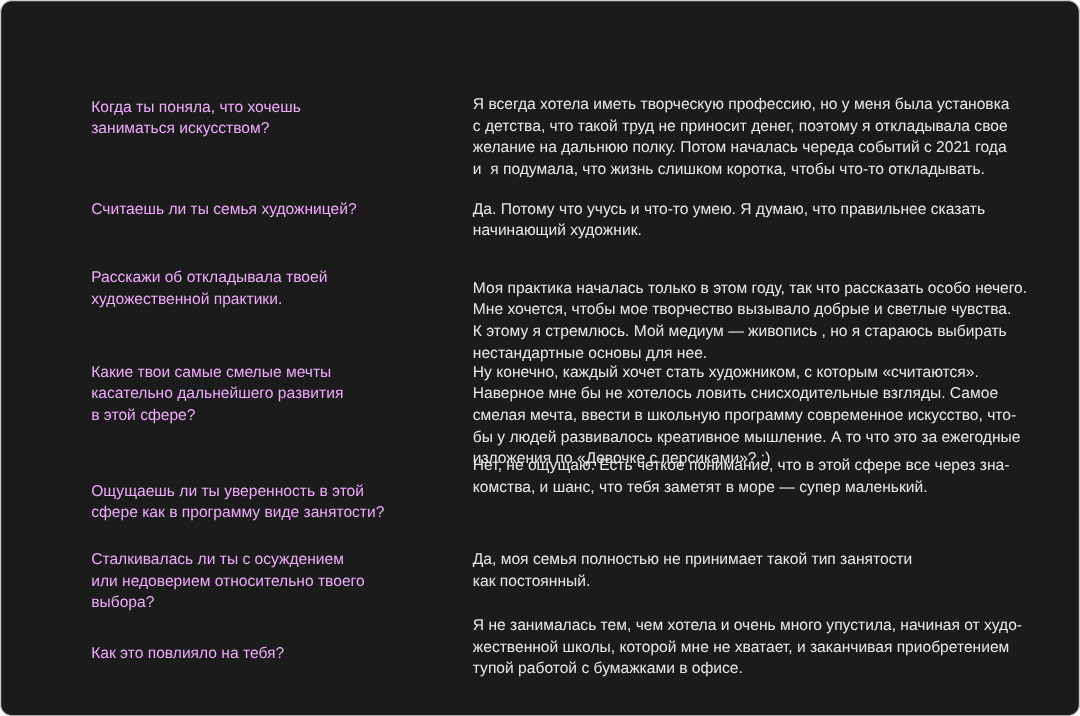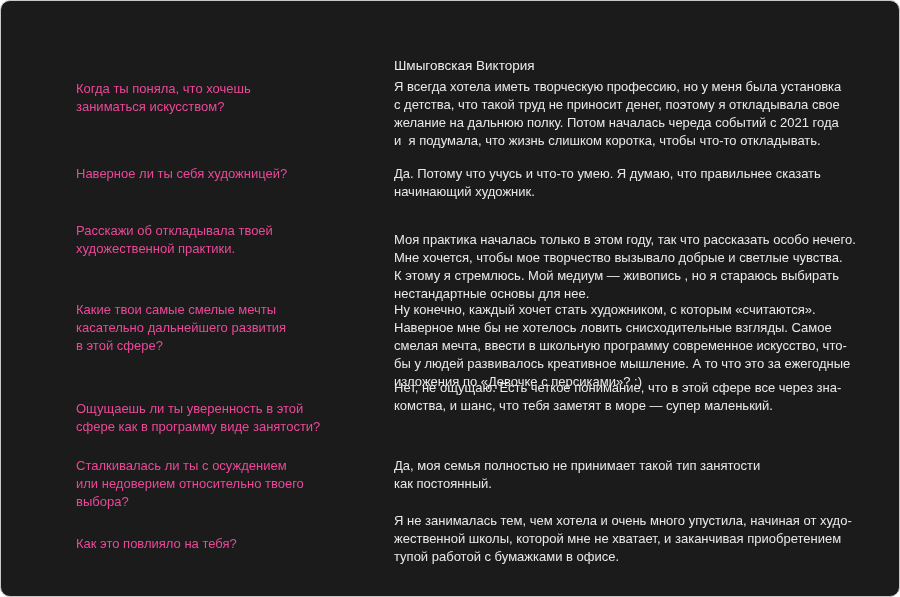--- a/index.html
+++ b/index.html
@@ -27,55 +27,54 @@
     line-height: 18px;
     white-space: pre-wrap;
   }
   .header .name { display: block; }
   .header .age  { display: block; }
   .qa-row { position: absolute; left: 0; top: 0; width: 100%; }
   .question {
     position: absolute;
     left: 75px;
     width: 305px;
-    color: #ec4899;
+    color: #f0abfc;
     font-size: 13px;
     line-height: 18px;
     white-space: pre-wrap;
   }
   .answer {
     position: absolute;
     left: 393px;
     width: 478px;
     color: #e9e9e9;
     font-size: 13px;
     line-height: 18px;
     white-space: pre-wrap;
   }
 </style>
 </head>
 <body>
 
 <div class="page">
 
   <div class="header">
-    <span class="name">Шмыговская Виктория</span>
   </div>
 
   <div class="qa-row">
     <div class="question" style="top:79px">Когда ты поняла, что хочешь
 заниматься искусством?</div>
     <div class="answer" style="top:77px">Я всегда хотела иметь творческую профессию, но у меня была установка
 с детства, что такой труд не приносит денег, поэтому я откладывала свое
 желание на дальнюю полку. Потом началась череда событий с 2021 года
 и  я подумала, что жизнь слишком коротка, чтобы что-то откладывать.</div>
   </div>
 
   <div class="qa-row">
-    <div class="question" style="top:164px">Наверное ли ты себя художницей?</div>
+    <div class="question" style="top:164px">Считаешь ли ты семья художницей?</div>
     <div class="answer" style="top:164px">Да. Потому что учусь и что-то умею. Я думаю, что правильнее сказать
 начинающий художник.</div>
   </div>
 
   <div class="qa-row">
     <div class="question" style="top:221px">Расскажи об откладывала твоей
 художественной практики.</div>
     <div class="answer" style="top:230px">Моя практика началась только в этом году, так что рассказать особо нечего.
 Мне хочется, чтобы мое творчество вызывало добрые и светлые чувства.
 К этому я стремлюсь. Мой медиум — живопись , но я стараюсь выбирать

